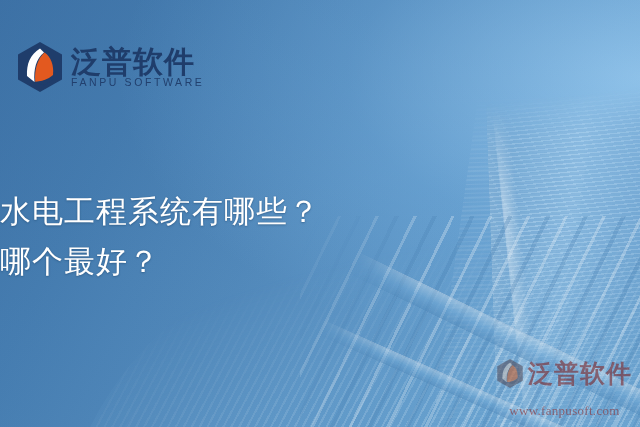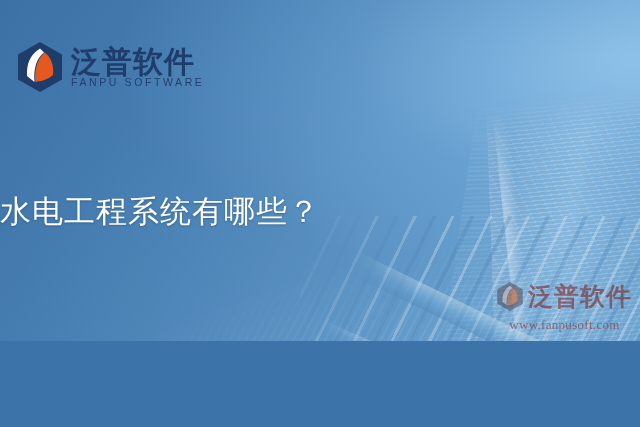--- a/index.html
+++ b/index.html
@@ -3,21 +3,21 @@
 <meta charset="utf-8">
 <style>
   * { margin:0; padding:0; box-sizing:border-box; }
   html, body {
     width:640px; height:427px; overflow:hidden;
     font-family:"Liberation Sans","DejaVu Sans",sans-serif;
     background:#3c73a8;
   }
 
   #banner {
-    position:relative; width:640px; height:341px; overflow:hidden;
+    position:relative; width:640px; height:427px; overflow:hidden;
     
     background:
       radial-gradient(120% 100% at 100% 18%, rgba(150,200,238,0.85) 0%, rgba(120,180,228,0.35) 38%, rgba(255,255,255,0) 68%),
       linear-gradient(118deg, #3a6fa4 0%, #4279ad 22%, #4f86b8 45%, #5e96c6 68%, #74abd6 88%, #86bbe0 100%);
   }
 
   
   .bg-layer { position:absolute; inset:0; }
 
   
@@ -153,21 +153,21 @@
     opacity:.62; pointer-events:none;
   }
   .wm-row { display:flex; align-items:center; gap:5px; }
   #wm-mark { width:26px; height:29px; display:block; }
   #wm-cn {
     font-size:25px; font-weight:700; color:#7e2c30;
     letter-spacing:1px; font-family:"DejaVu Sans","Liberation Sans",sans-serif;
     text-shadow:0 1px 0 rgba(255,255,255,.18);
   }
   #wm-url {
-    margin-top:4px; font-size:13px; font-weight:400; color:#8a3034;
+    margin-top:13px; font-size:13px; font-weight:400; color:#8a3034;
     letter-spacing:.3px; font-family:"Liberation Serif","DejaVu Serif",serif;
   }
 </style>
 </head>
 <body>
 
 <div id="banner">
 
   <div class="bg-layer">
     <div class="tower-back"></div>
@@ -189,20 +189,21 @@
       <path d="M17.4 40.2 C23.5 40 31 38 36 33.6 L36 37.2 L26 43.2 Z" fill="#1f3d6b"></path>
     </svg>
     <div class="logo-text-wrap">
       <span id="logo-cn">泛普软件</span>
       <span id="logo-en">FANPU SOFTWARE</span>
     </div>
   </div>
 
   <div id="headline">
     <span class="line">水电工程系统有哪些？</span>
+    <span class="line">哪个最好？</span>
   </div>
 
   <div id="watermark">
     <div class="wm-row">
       <svg id="wm-mark" viewBox="0 0 44 50">
         <path d="M22 0 L44 12.5 L44 37.5 L22 50 L0 37.5 L0 12.5 Z" fill="#4e4350" opacity=".85"></path>
         <path d="M22 6.5 C12 12.5 8.5 22 9 34 L16.5 40 C15.5 27 18 17 26 10.5 Z" fill="#d8d2cc" opacity=".8"></path>
         <path d="M26.5 10.5 C33 15 36 23 35 33 C30 37.5 23 39.5 17.2 39.8 C16.2 27.5 19.5 17 26.5 10.5 Z" fill="#d4662f" opacity=".9"></path>
         <path d="M17.4 40.2 C23.5 40 31 38 36 33.6 L36 37.2 L26 43.2 Z" fill="#4e4350" opacity=".85"></path>
       </svg>

